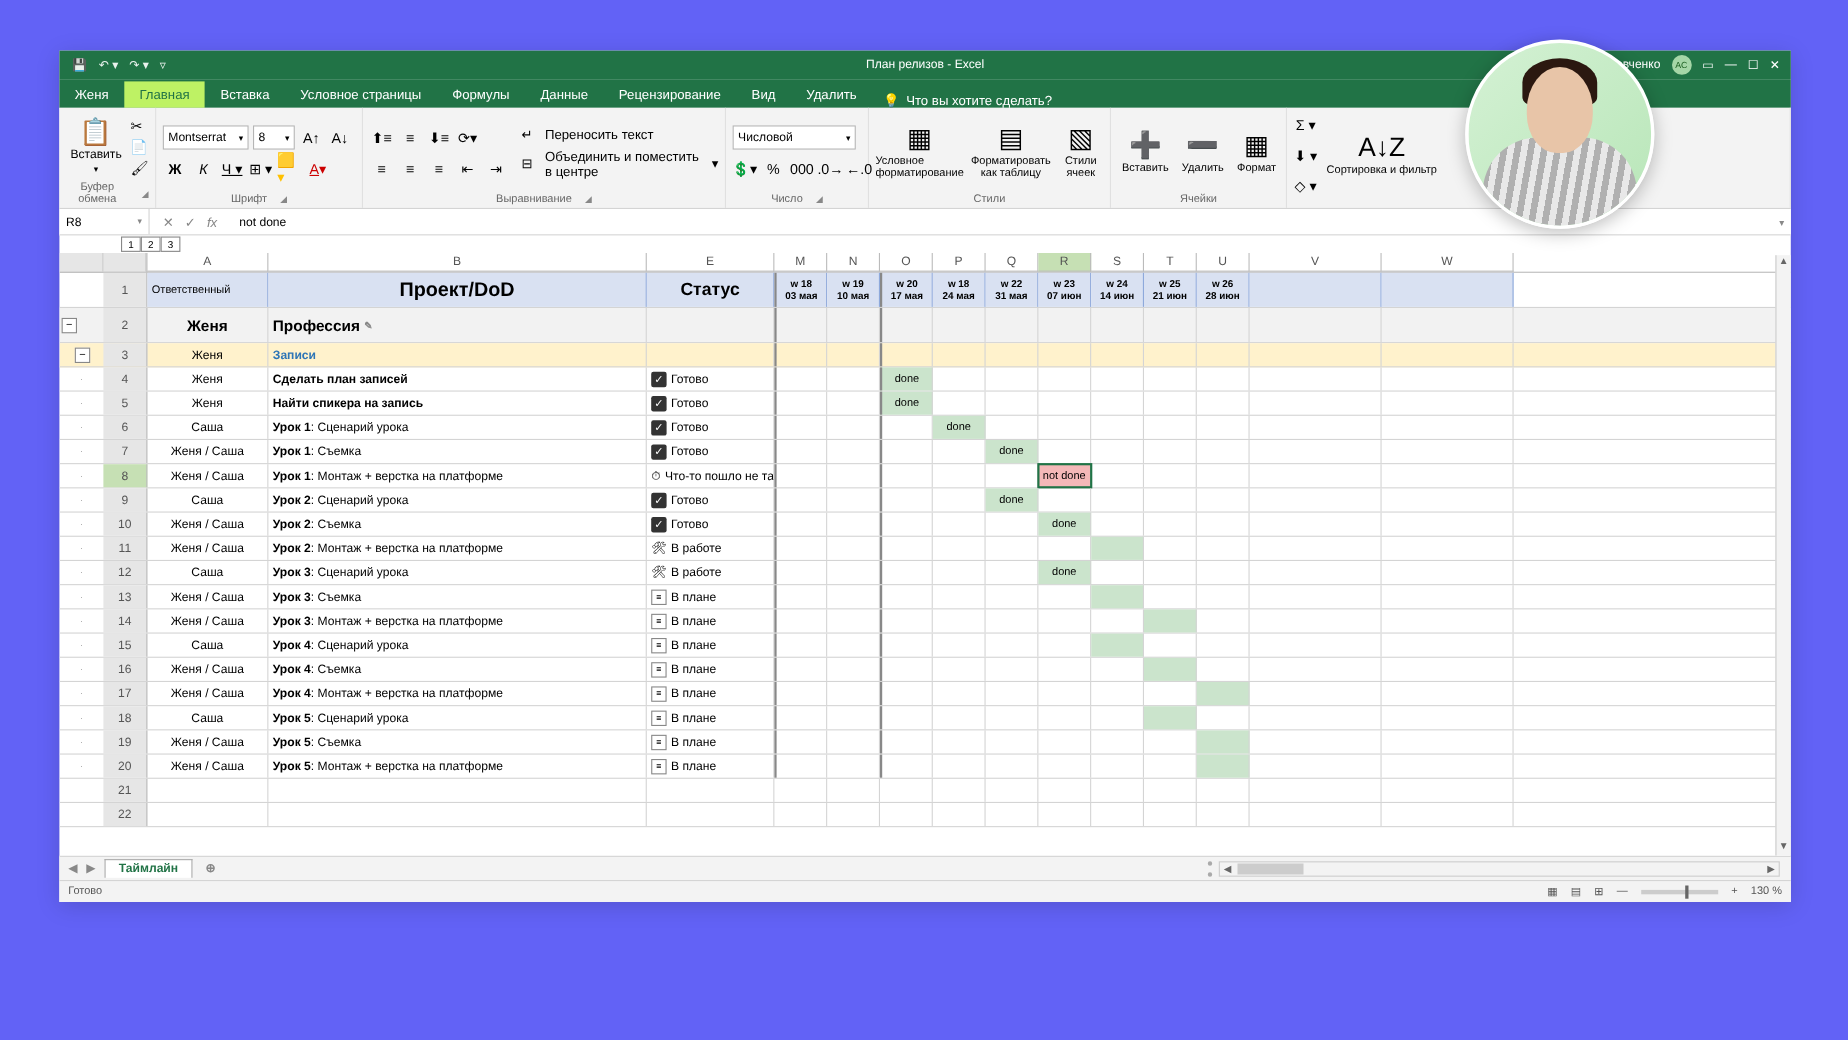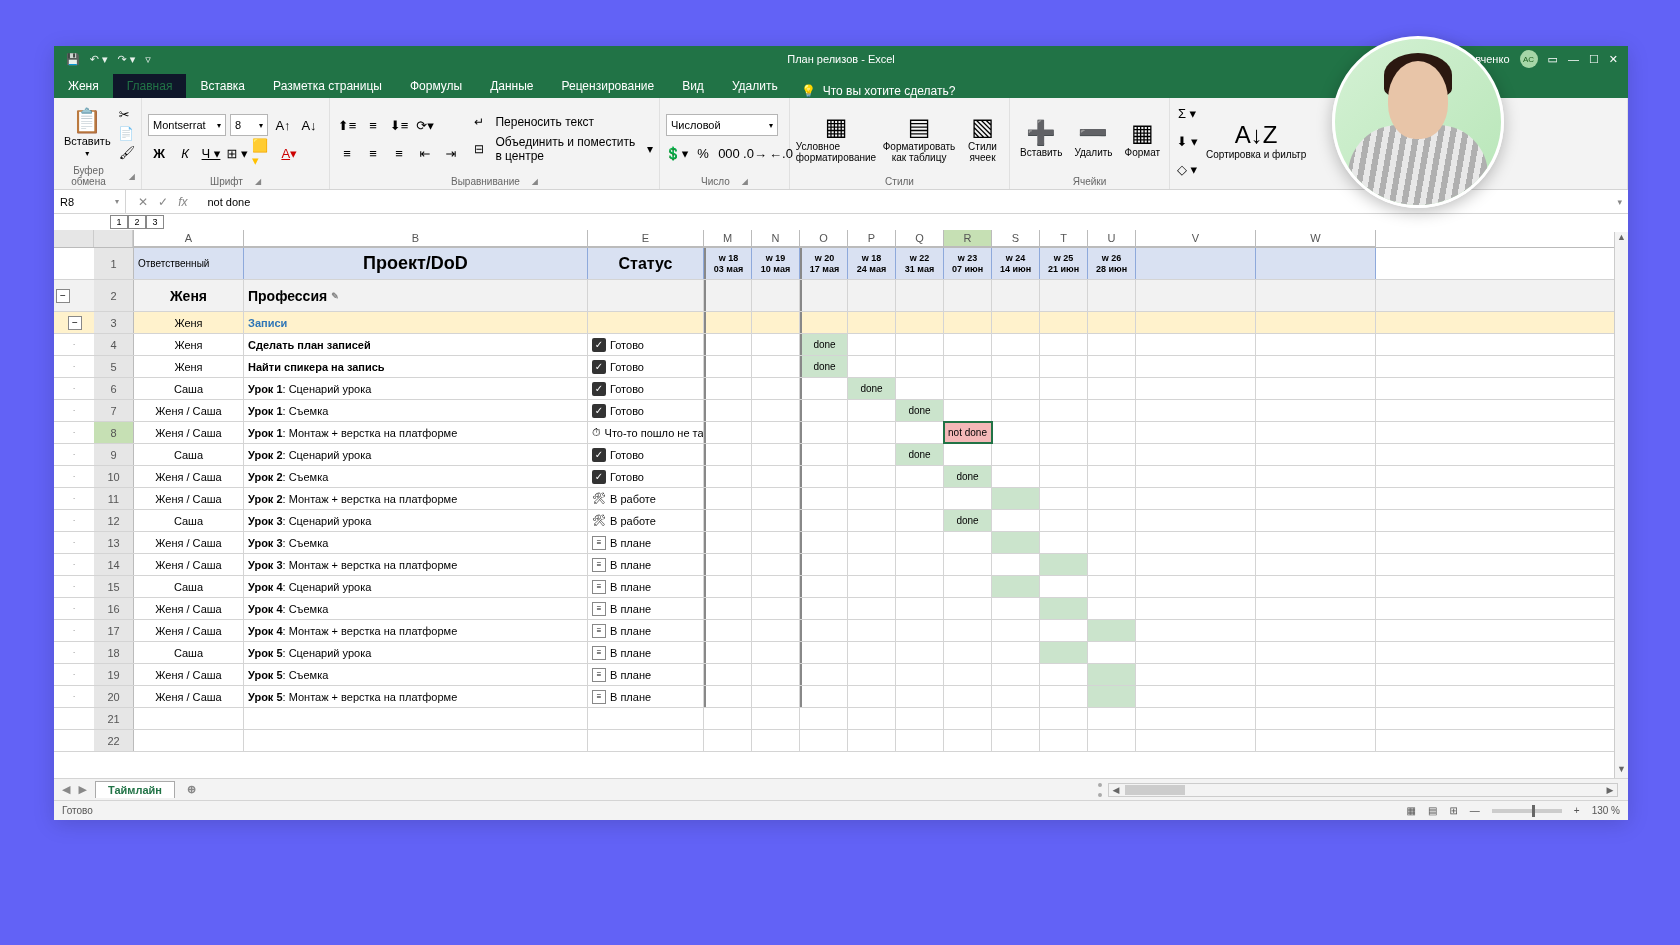--- a/index.html
+++ b/index.html
@@ -6,37 +6,37 @@
 body { font-family: 'Segoe UI', Tahoma, sans-serif; font-size: 12px; background: #6262f6; width: 1680px; height: 945px; overflow: hidden; position: relative; }
 .excel-window { position: absolute; top: 46px; left: 54px; right: 52px; bottom: 125px; background: #fff; display: flex; flex-direction: column; box-shadow: 0 4px 20px rgba(0,0,0,0.15); }
 .title-bar { background: #217346; height: 26px; display: flex; align-items: center; color: #fff; font-size: 11px; position: relative; }
 .qat { display: flex; align-items: center; gap: 10px; padding: 0 12px; }
 .qat span { color: #fff; opacity: 0.9; }
 .title-center { position: absolute; left: 50%; transform: translateX(-50%); }
 .title-right { position: absolute; right: 10px; display: flex; align-items: center; gap: 10px; }
 .avatar-circle { width: 18px; height: 18px; border-radius: 50%; background: #a5d6a7; display: flex; align-items: center; justify-content: center; font-size: 8px; color: #1b5e20; }
 .ribbon-tabs { background: #217346; display: flex; height: 26px; align-items: flex-end; }
 .ribbon-tab { padding: 5px 14px; color: #fff; font-size: 12px; cursor: pointer; }
-.ribbon-tab.active { background: #0f172a; color: #217346; }
+.ribbon-tab.active { background: #bef264; color: #217346; }
 .tell-me { display: flex; align-items: center; color: #fff; padding: 0 10px; gap: 6px; }
 .ribbon-content { background: #f3f3f3; border-bottom: 1px solid #d4d4d4; height: 92px; display: flex; }
 .ribbon-group { border-right: 1px solid #e0e0e0; display: flex; flex-direction: column; justify-content: space-between; padding: 4px 6px 2px; }
 .group-body { display: flex; align-items: center; gap: 4px; flex: 1; }
 .group-label { font-size: 10px; color: #666; text-align: center; display: flex; justify-content: center; align-items: center; gap: 12px; }
 .group-label .dialog-launcher { font-size: 8px; color: #888; }
 .big-button { display: flex; flex-direction: column; align-items: center; gap: 2px; font-size: 11px; cursor: pointer; padding: 2px 4px; }
 .big-button .ico { font-size: 24px; line-height: 1; }
 .small-buttons { display: flex; flex-direction: column; gap: 4px; }
 .small-buttons span { font-size: 13px; cursor: pointer; }
 .font-box { display: flex; flex-direction: column; gap: 6px; }
 .font-row { display: flex; align-items: center; gap: 4px; }
 .fake-select { background: #fff; border: 1px solid #b5b5b5; height: 22px; display: flex; align-items: center; padding: 0 4px; font-size: 11px; }
 .btn-icon { width: 22px; height: 22px; display: flex; align-items: center; justify-content: center; cursor: pointer; font-size: 13px; }
 .formula-bar { height: 24px; display: flex; align-items: center; border-bottom: 1px solid #d4d4d4; background: #fff; }
-.name-box { width: 72px; border-right: 1px solid #d4d4d4; padding: 0 6px; font-size: 11px; height: 100%; display: flex; align-items: center; justify-content: space-between; }
+.name-box { width: 82px; border-right: 1px solid #d4d4d4; padding: 0 6px; font-size: 11px; height: 100%; display: flex; align-items: center; justify-content: space-between; }
 .fb-icons { display: flex; gap: 10px; padding: 0 12px; color: #888; }
 .fb-input { flex: 1; padding: 0 8px; font-size: 11px; }
 .sheet-area { flex: 1; display: flex; flex-direction: column; overflow: hidden; position: relative; }
 .outline-levels { display: flex; padding-left: 56px; height: 16px; align-items: center; }
 .outline-levels .lvl { width: 18px; height: 14px; border: 1px solid #888; font-size: 9px; display: flex; align-items: center; justify-content: center; background: #fff; cursor: pointer; }
 .grid-wrap { flex: 1; display: flex; overflow: hidden; }
 .col-header { border-right: 1px solid #bbb; border-bottom: 1px solid #bbb; text-align: center; font-size: 11px; color: #555; display: flex; align-items: center; justify-content: center; flex-shrink: 0; }
 .col-header.selected { background: #c6e0b4; }
 .corner { width: 80px; height: 18px; background: #e6e6e6; border-right: 1px solid #bbb; border-bottom: 1px solid #bbb; display: flex; }
 .corner .half { width: 40px; border-right: 1px solid #ccc; }
@@ -107,21 +107,21 @@
       <span>—</span>
       <span>☐</span>
       <span>✕</span>
     </div>
   </div>
 
   <div class="ribbon-tabs">
     <div class="ribbon-tab">Женя</div>
     <div class="ribbon-tab active">Главная</div>
     <div class="ribbon-tab">Вставка</div>
-    <div class="ribbon-tab">Разметка страницы</div>
+    <div class="ribbon-tab">Условное страницы</div>
     <div class="ribbon-tab">Формулы</div>
     <div class="ribbon-tab">Данные</div>
     <div class="ribbon-tab">Рецензирование</div>
     <div class="ribbon-tab">Вид</div>
     <div class="ribbon-tab">Удалить</div>
     <div class="tell-me">
       <span>💡</span>
       <span>Что вы хотите сделать?</span>
     </div>
   </div>

